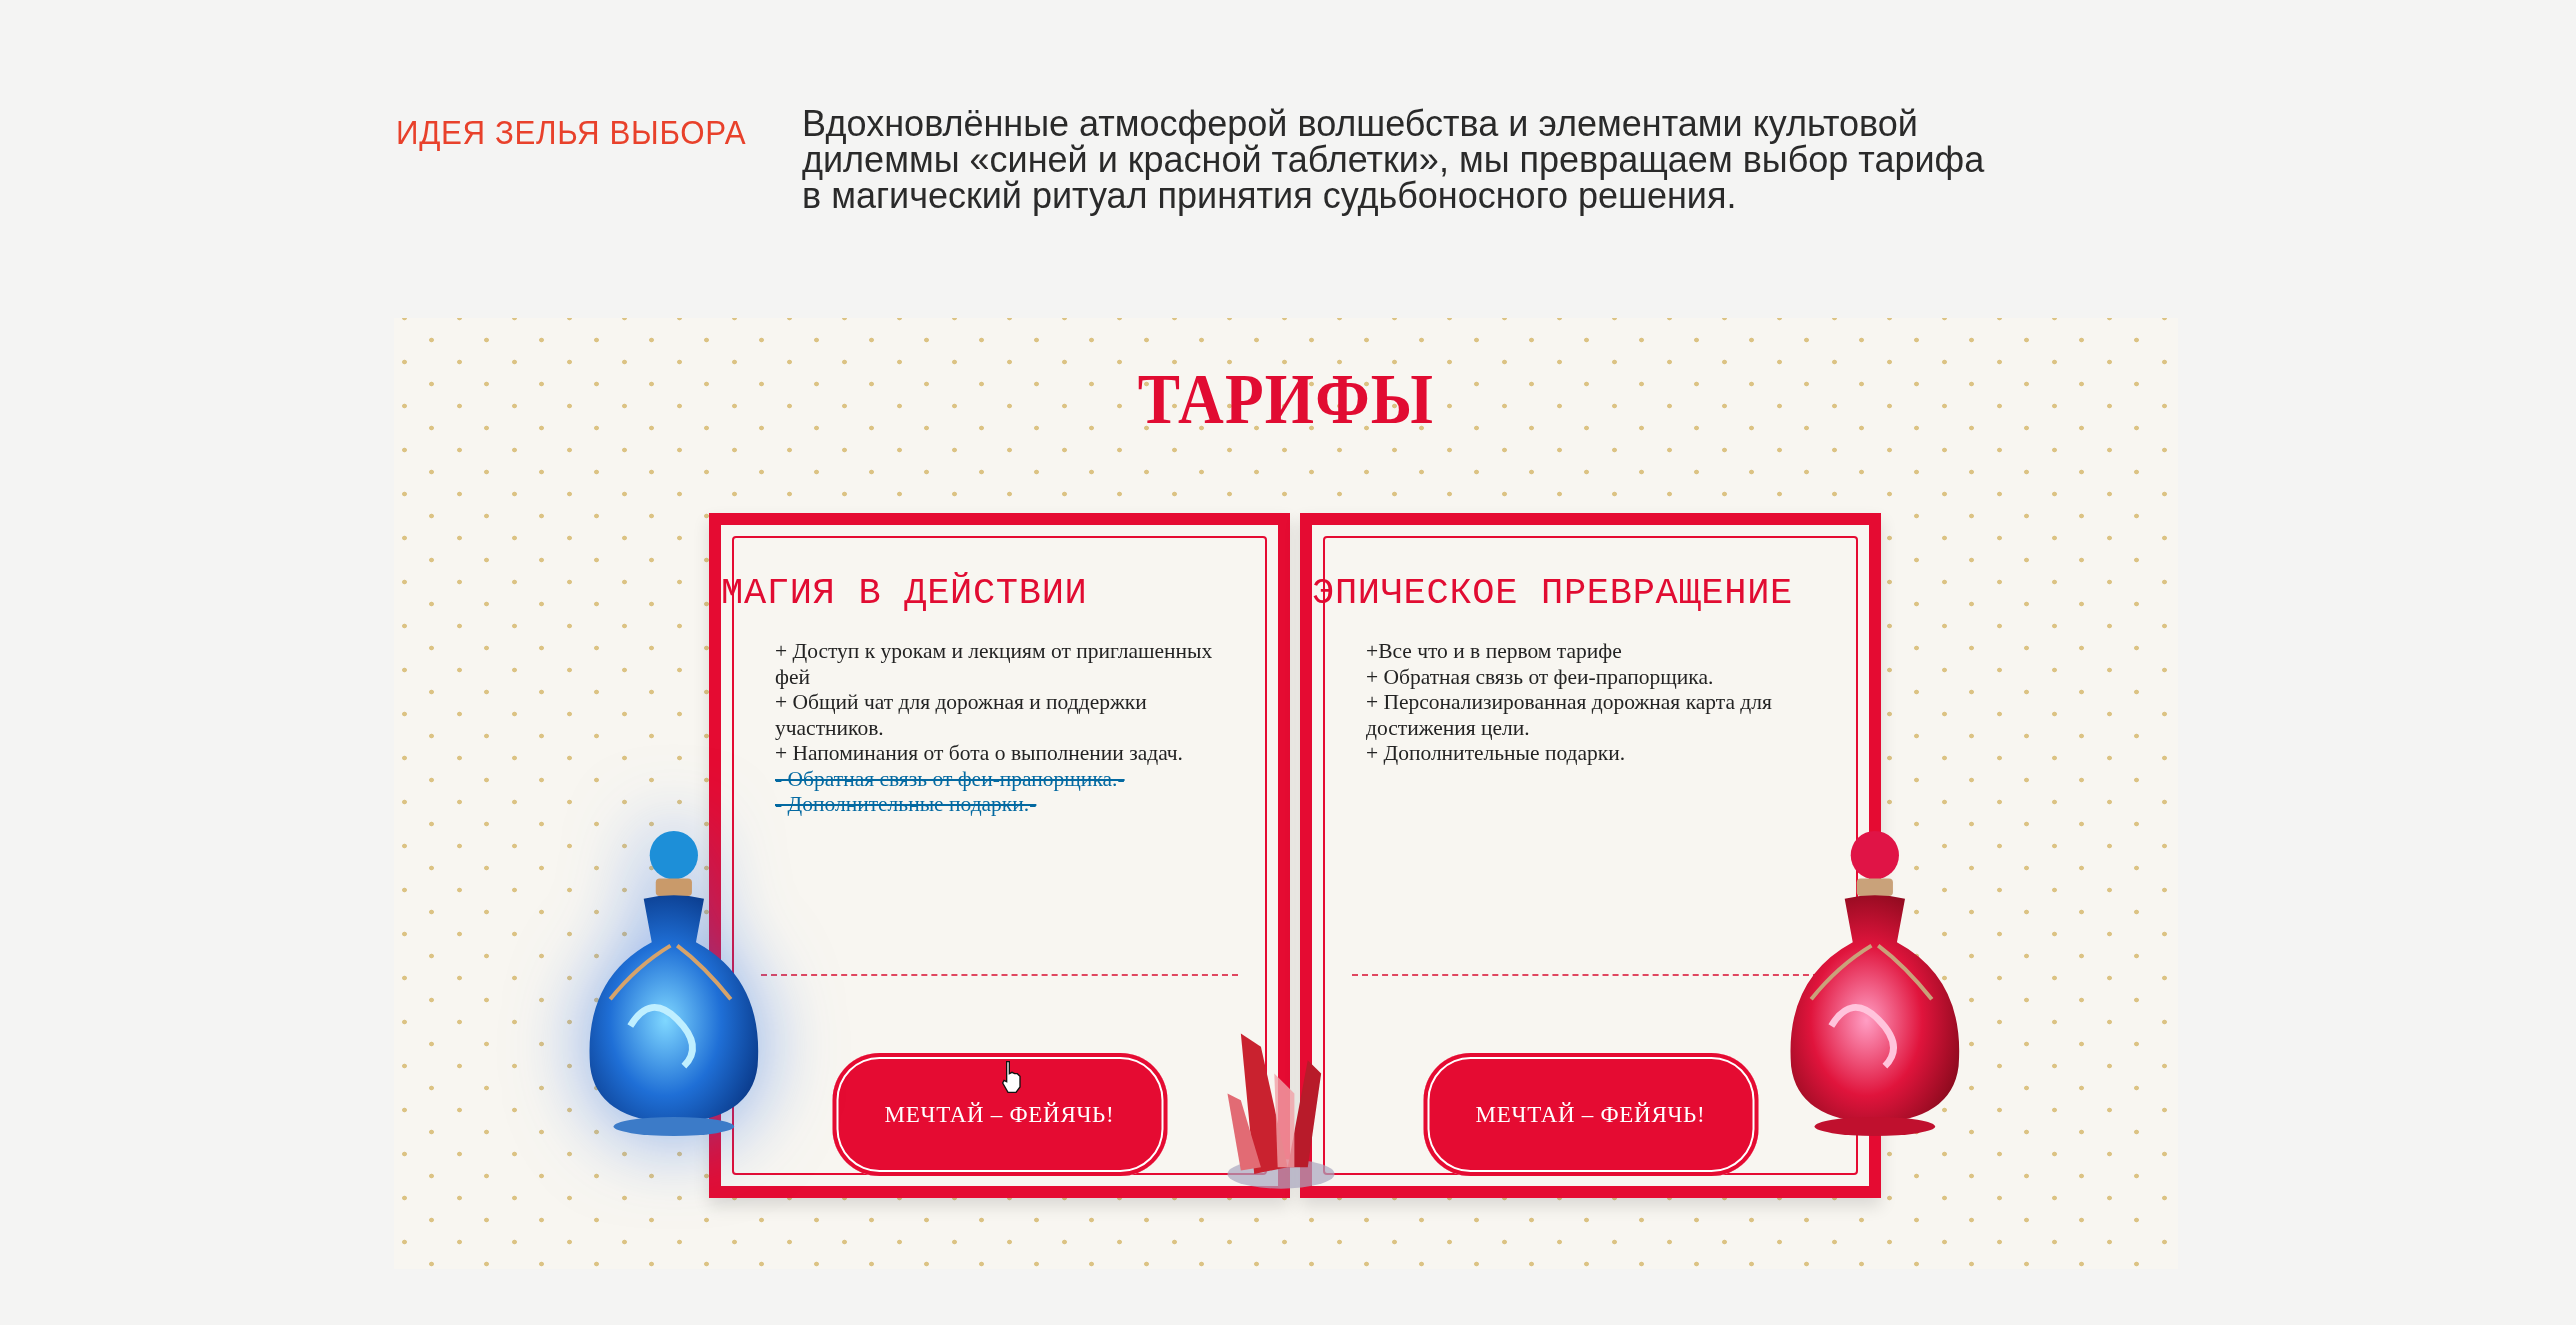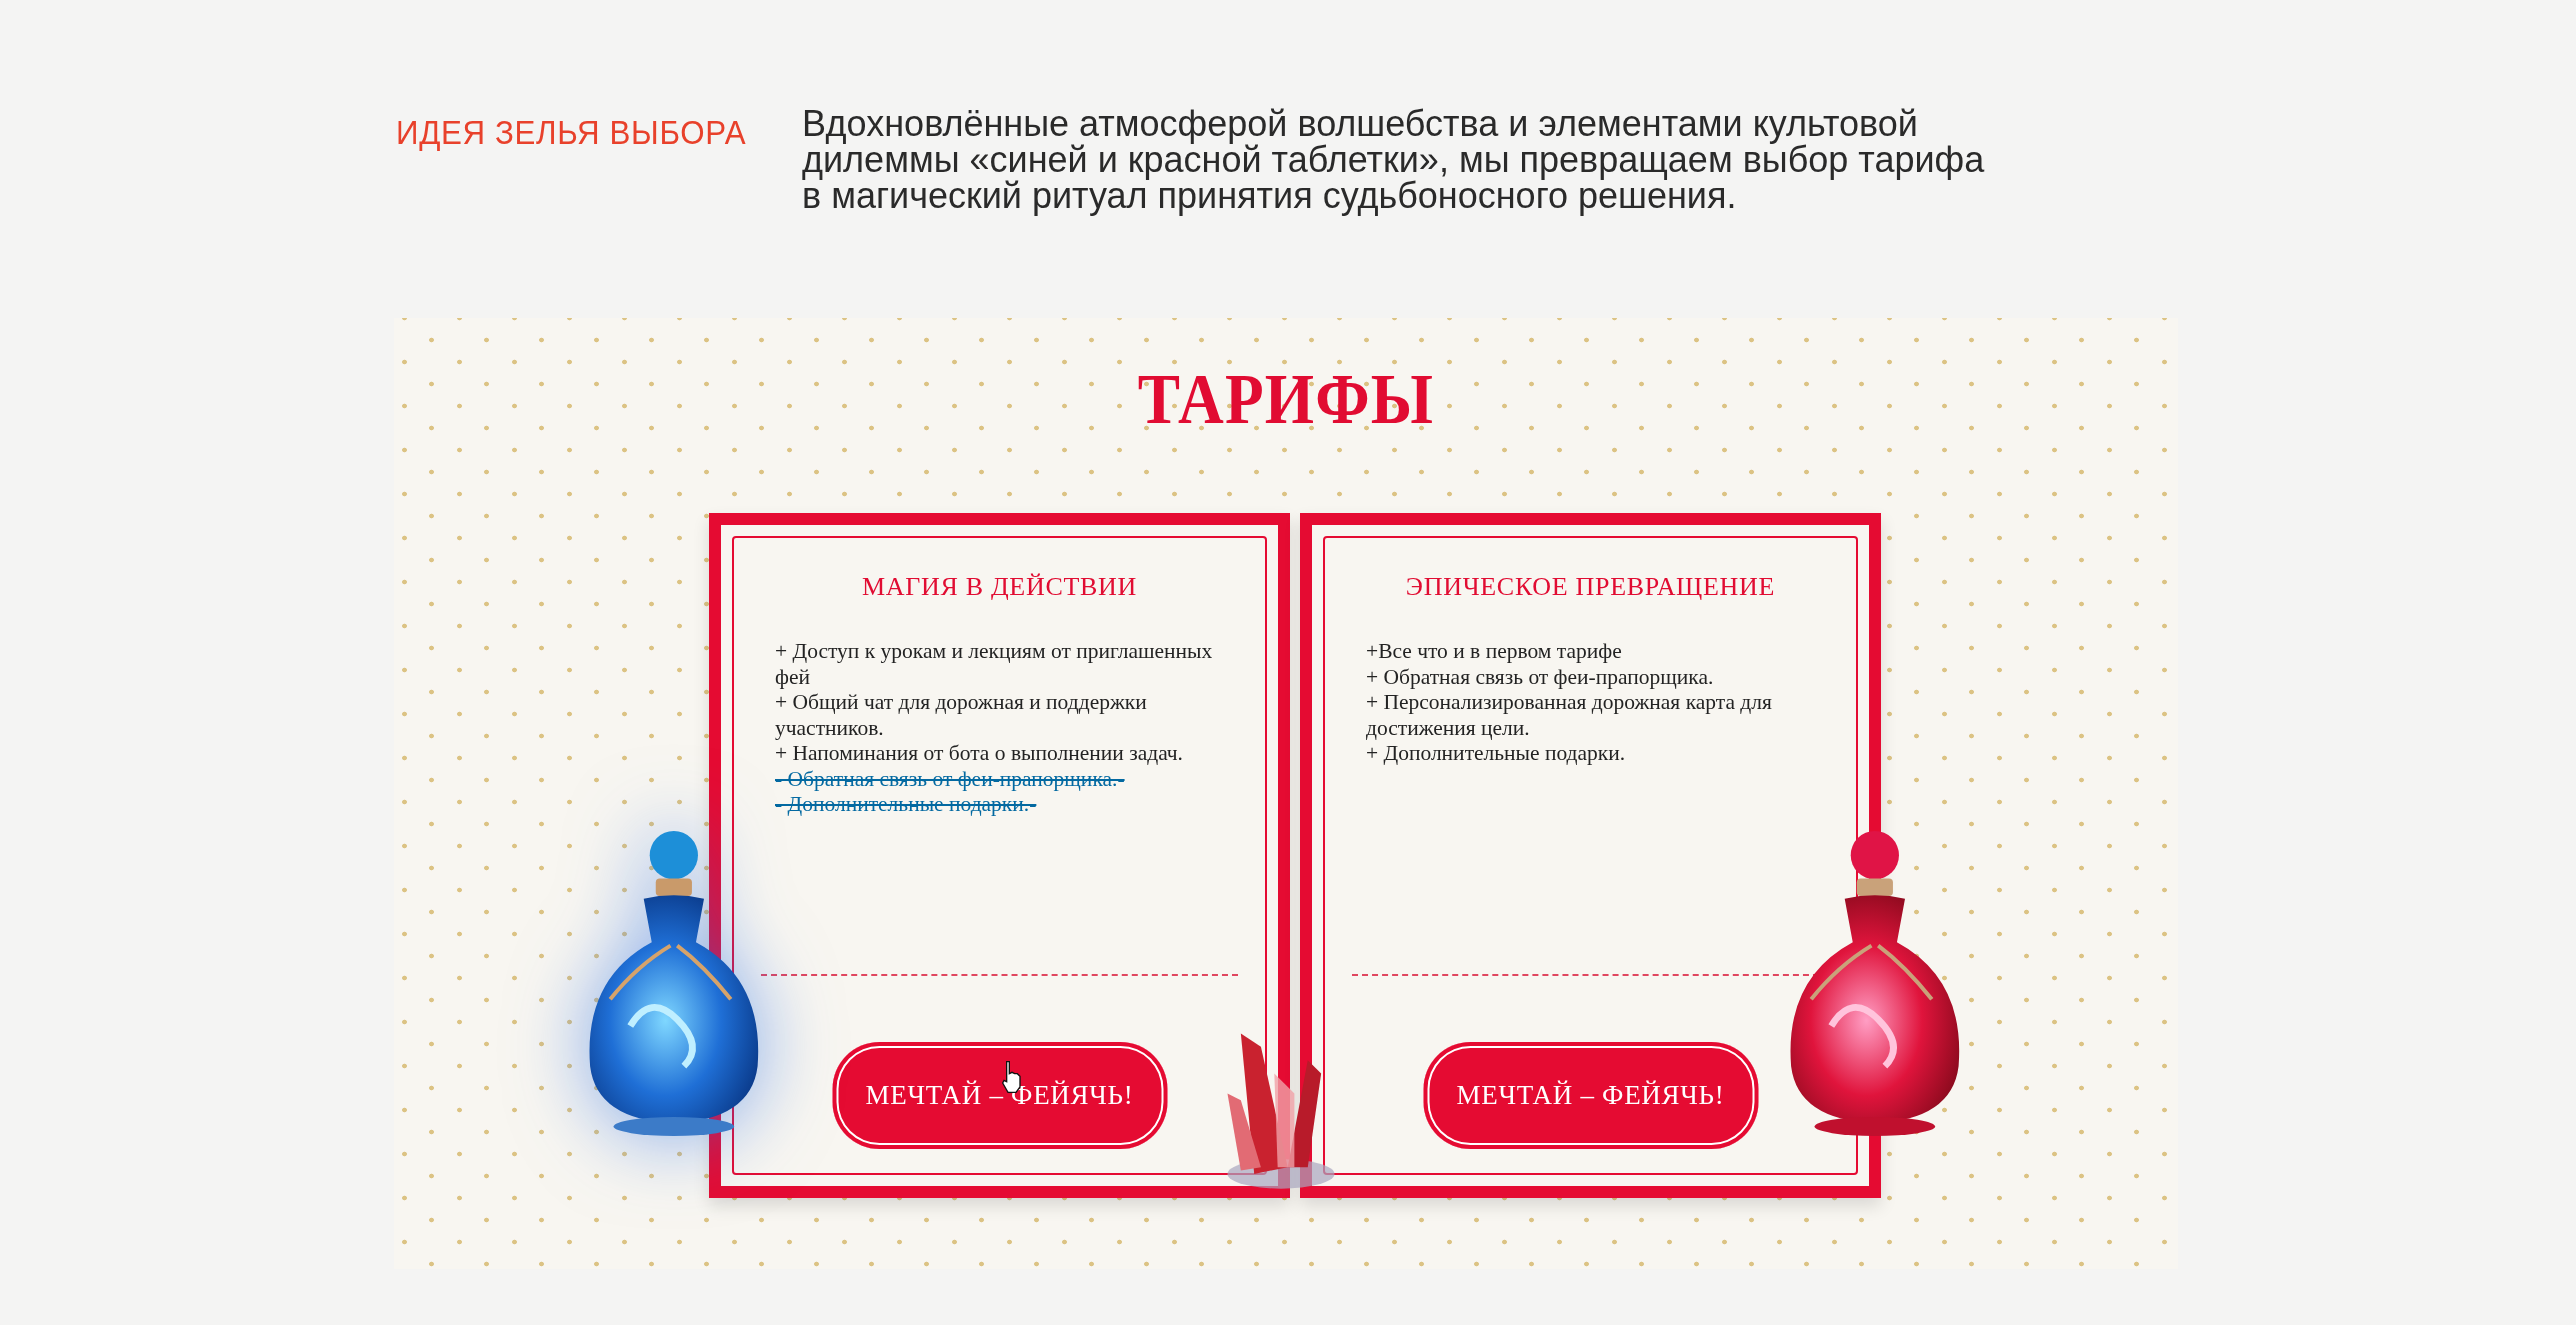--- a/index.html
+++ b/index.html
@@ -44,44 +44,44 @@
     box-shadow: 0 8px 16px rgba(0,0,0,0.12);
   }
   .card::before {
     content: ""; position: absolute; inset: 10.7px;
     border: 2.7px solid #e50b32; border-radius: 4px;
     pointer-events: none;
   }
   .card-left { left: 315px; }
   .card-right { left: 906px; }
   .card-title {
-    position: absolute; left: 0; right: 0; top: 47px; text-align: center;
-    font-family: Liberation Serif, serif;
-    font-size: 26px; color: #e10c32; letter-spacing: 0.7px;
+    position: absolute; left: 0; right: 0; top: 47px; text-align: left;
+    font-family: Liberation Mono, monospace;
+    font-size: 37px; color: #e10c32; letter-spacing: 0.7px;
   }
   .features {
     position: absolute; left: 54px; right: 47px; top: 114px;
     list-style: none; margin: 0; padding: 0;
     font-family: Liberation Serif, serif;
     font-size: 21.5px; line-height: 25.5px; color: #232323;
   }
   .features li.off { color: #0369a1; text-decoration: line-through; }
   .dash {
     position: absolute; left: 40px; right: 40px; top: 449px;
     border-top: 2.7px dashed #e0465f;
   }
   .cta {
-    position: absolute; top: 517px; left: 50%;
+    position: absolute; top: 528px; left: 50%;
     transform: translateX(-50%);
-    width: 335px; height: 107px;
+    width: 335px; height: 123px;
     background: #e50b32; color: #fff;
     border: none; border-radius: 47px / 47px;
     box-shadow: inset 0 0 0 4px #e50b32, inset 0 0 0 6px #ffffff;
     font-family: "Liberation Serif", serif;
-    font-size: 27px; letter-spacing: 0.7px; cursor: pointer;
+    font-size: 23px; letter-spacing: 0.7px; cursor: pointer;
   }
   .potion {
     position: absolute; width: 201px; height: 335px;
   }
   .potion-blue { left: 570px; top: 825px; filter: drop-shadow(0 0 40px rgba(40,110,230,0.55)); }
   .potion-red { left: 1771px; top: 825px; }
   .crystal { position: absolute; left: 1214px; top: 1020px; width: 134px; height: 174px; }
   .cursor { position: absolute; left: 1000px; top: 1060px; width: 24px; height: 34px; }
 </style>
 </head>

